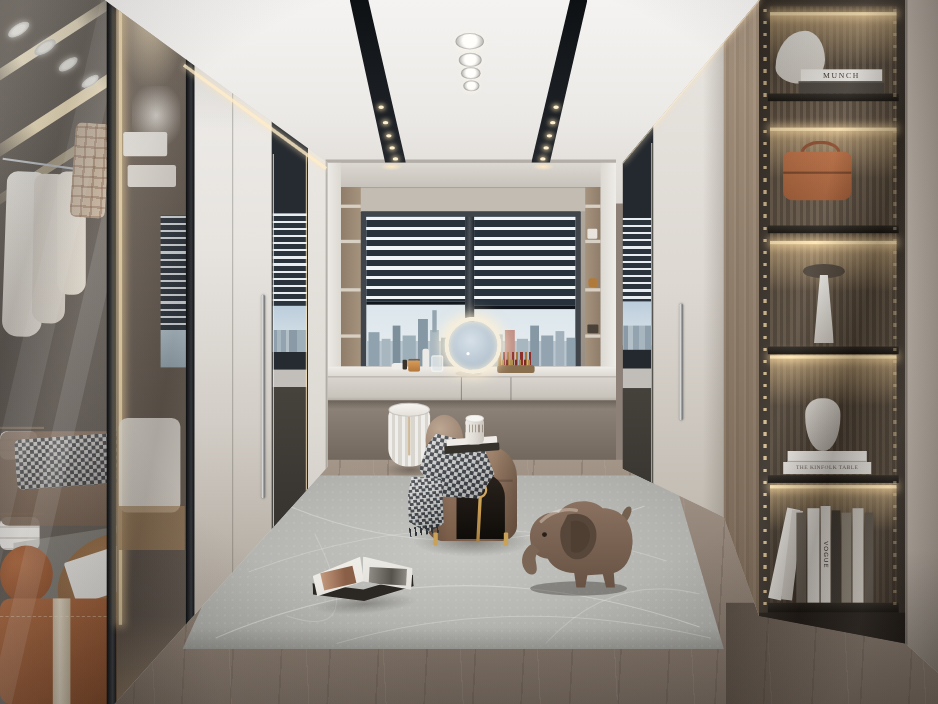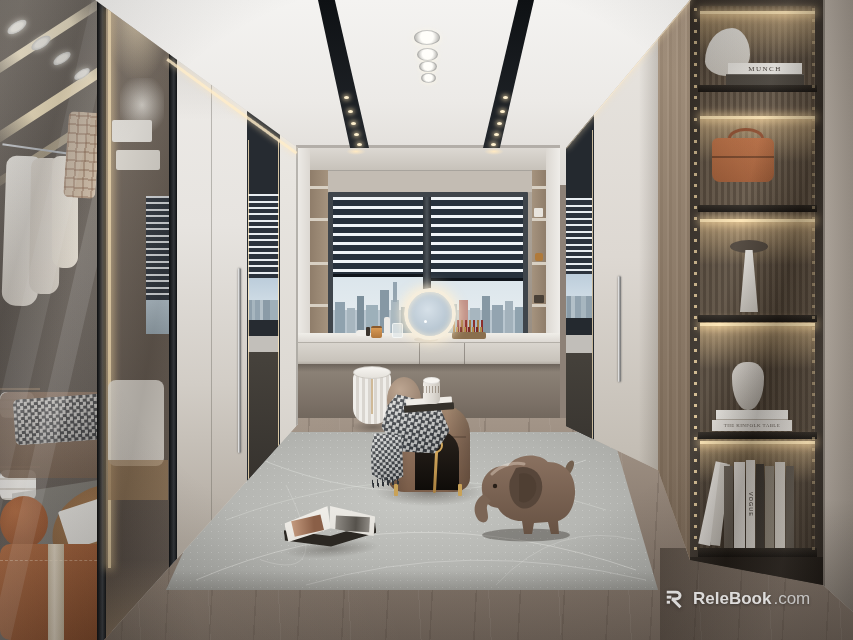--- a/index.html
+++ b/index.html
@@ -366,26 +366,14 @@
     <div class="a" style="left:11px;top:6px;width:46px;height:36px;background:linear-gradient(#f0eee9,#e7e4de);clip-path:polygon(0 40%,96% 0,100% 62%,6% 92%);">
       <div class="a" style="left:8px;top:10px;width:30px;height:16px;background:linear-gradient(100deg,#c49a7e,#8a5f47 70%);transform:rotate(-9deg);"></div>
     </div>
     <div class="a" style="left:56px;top:6px;width:46px;height:36px;background:linear-gradient(#eceae5,#e2dfd9);clip-path:polygon(4% 0,100% 38%,94% 92%,0 62%);">
       <div class="a" style="left:6px;top:12px;width:34px;height:15px;background:linear-gradient(90deg,#8e8a84,#56524c 60%,#8e8a84);transform:rotate(7deg);"></div>
     </div>
   </div>
 
   <div class="a" style="left:0;top:0;width:853px;height:640px;pointer-events:none;background:radial-gradient(ellipse at 50% 42%,transparent 55%,rgba(25,22,20,.26) 100%);"></div>
 
-  <div id="watermark" class="a" style="left:664px;top:588px;">
-    <svg width="22" height="22" viewBox="0 0 24 24" style="filter:drop-shadow(0 1px 2px rgba(0,0,0,.4));">
-      <g stroke="#f2f2f2" stroke-width="3.2" fill="none">
-        <path d="M3 4.5 H13 C19 4.5 19 12 13 12 H8.5"></path>
-        <path d="M9 12 L18 21"></path>
-        <path d="M3 10 H8"></path>
-        <path d="M3 15.5 H6.5"></path>
-      </g>
-    </svg>
-    <span class="brand">ReleBook</span>
-      <span class="suffix" style="margin-left:-5px;">.com</span>
-  </div>
 
 </div>
 
 </body></html>

